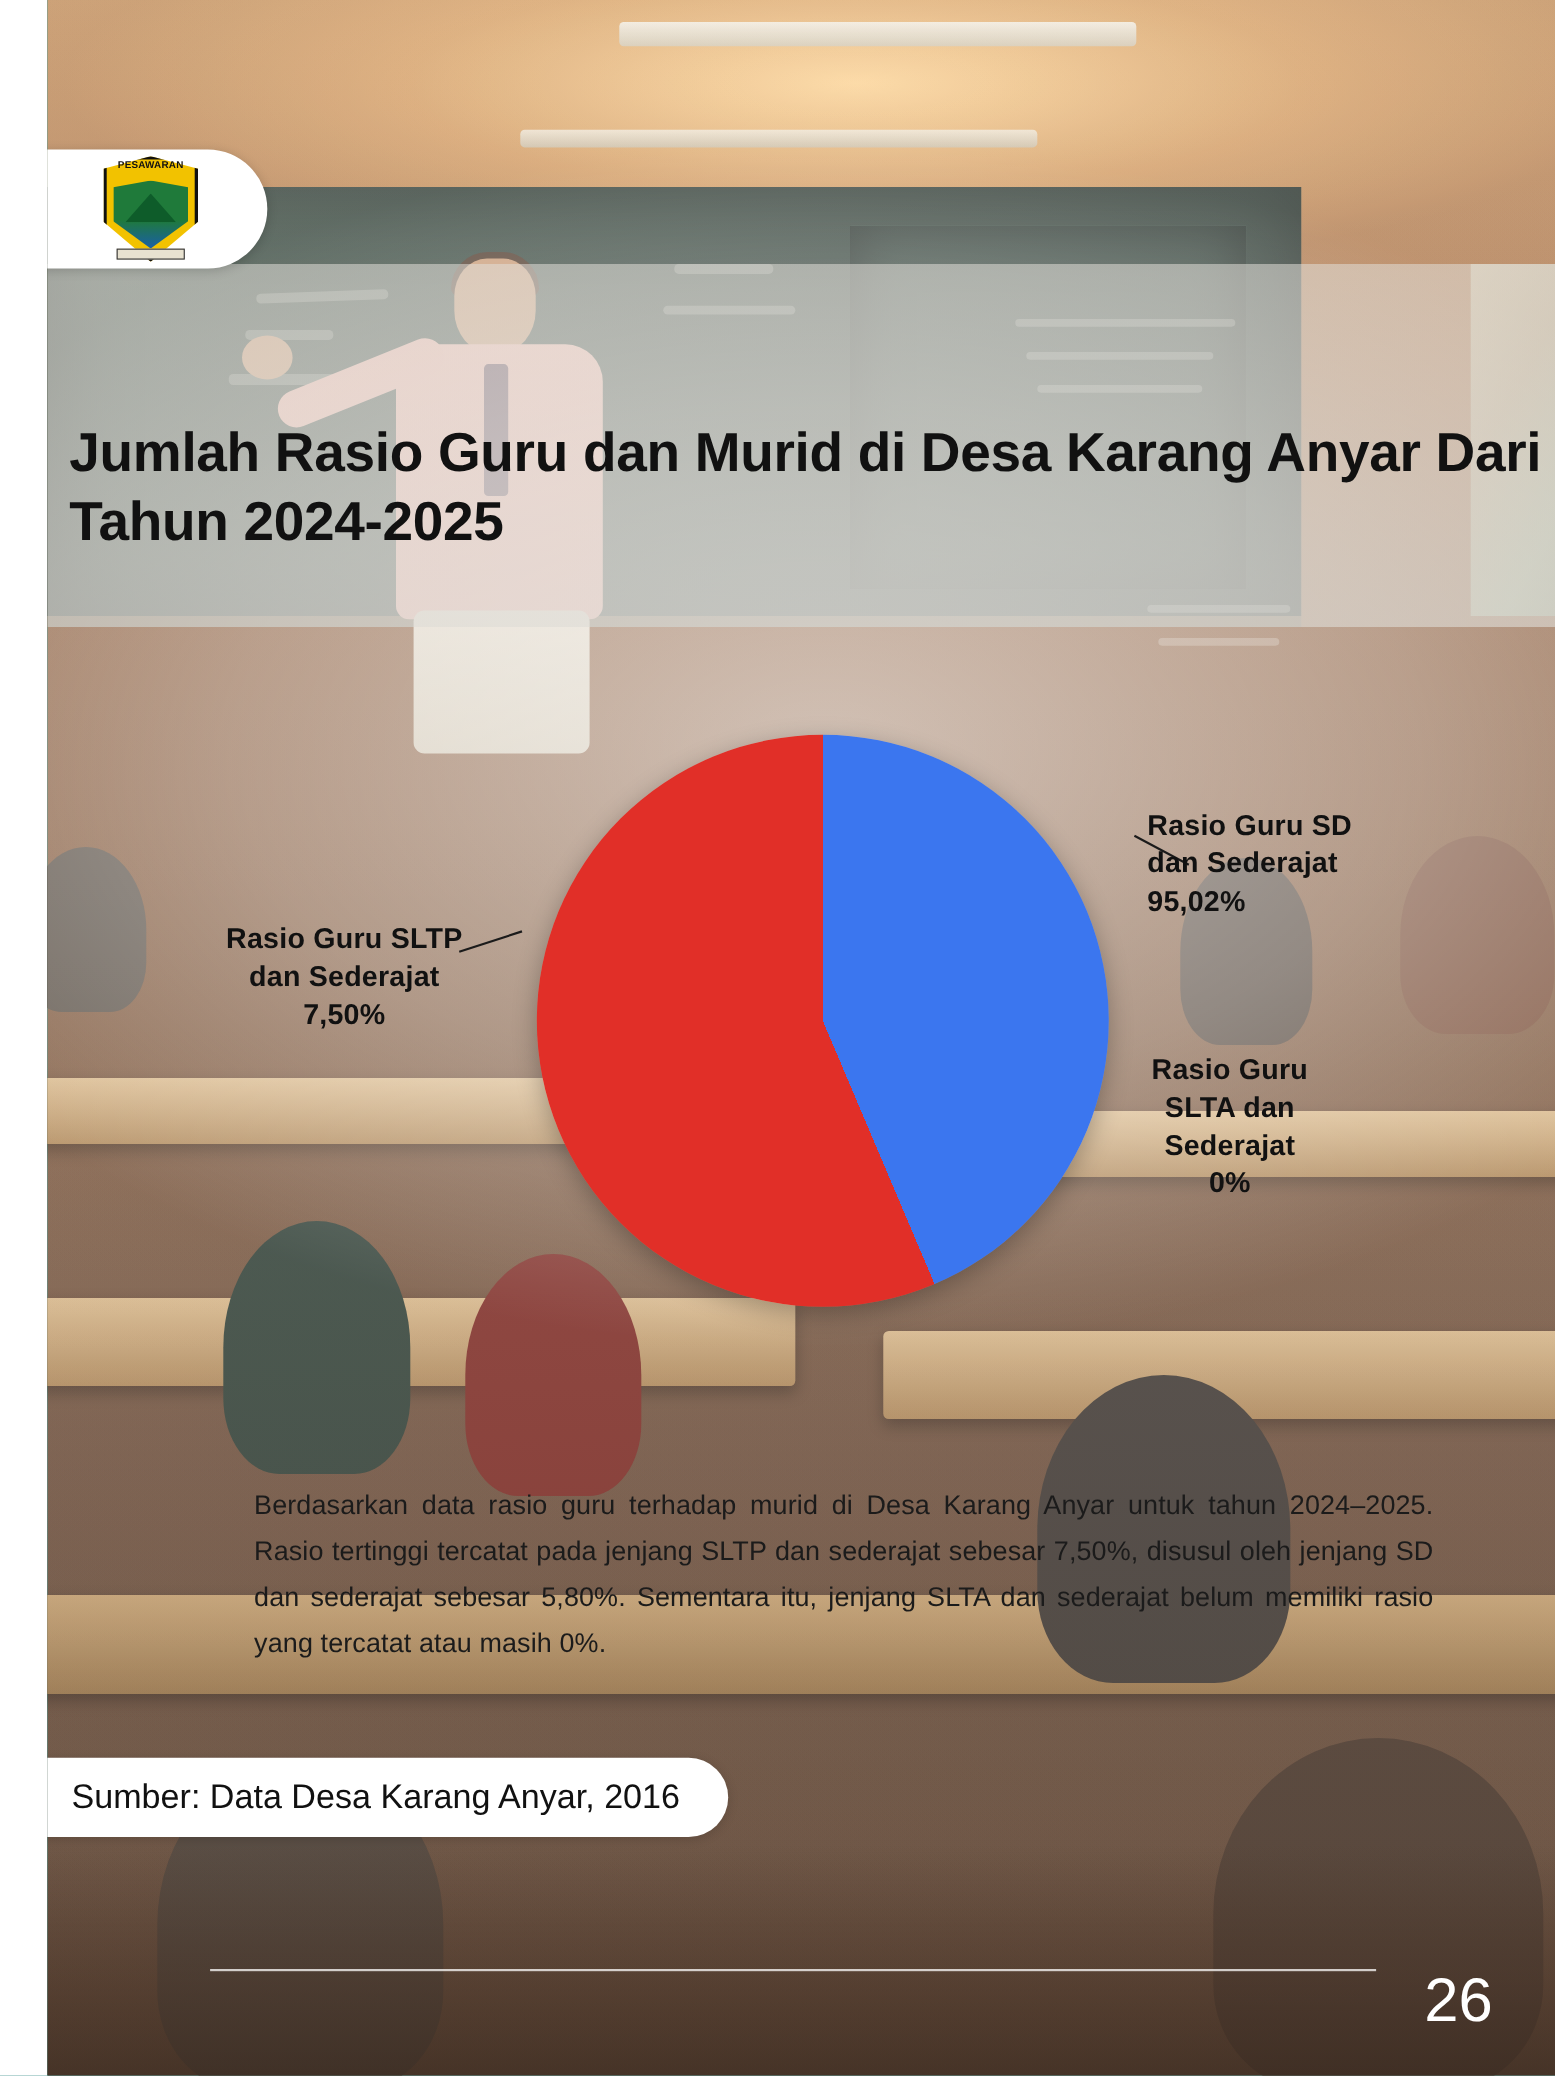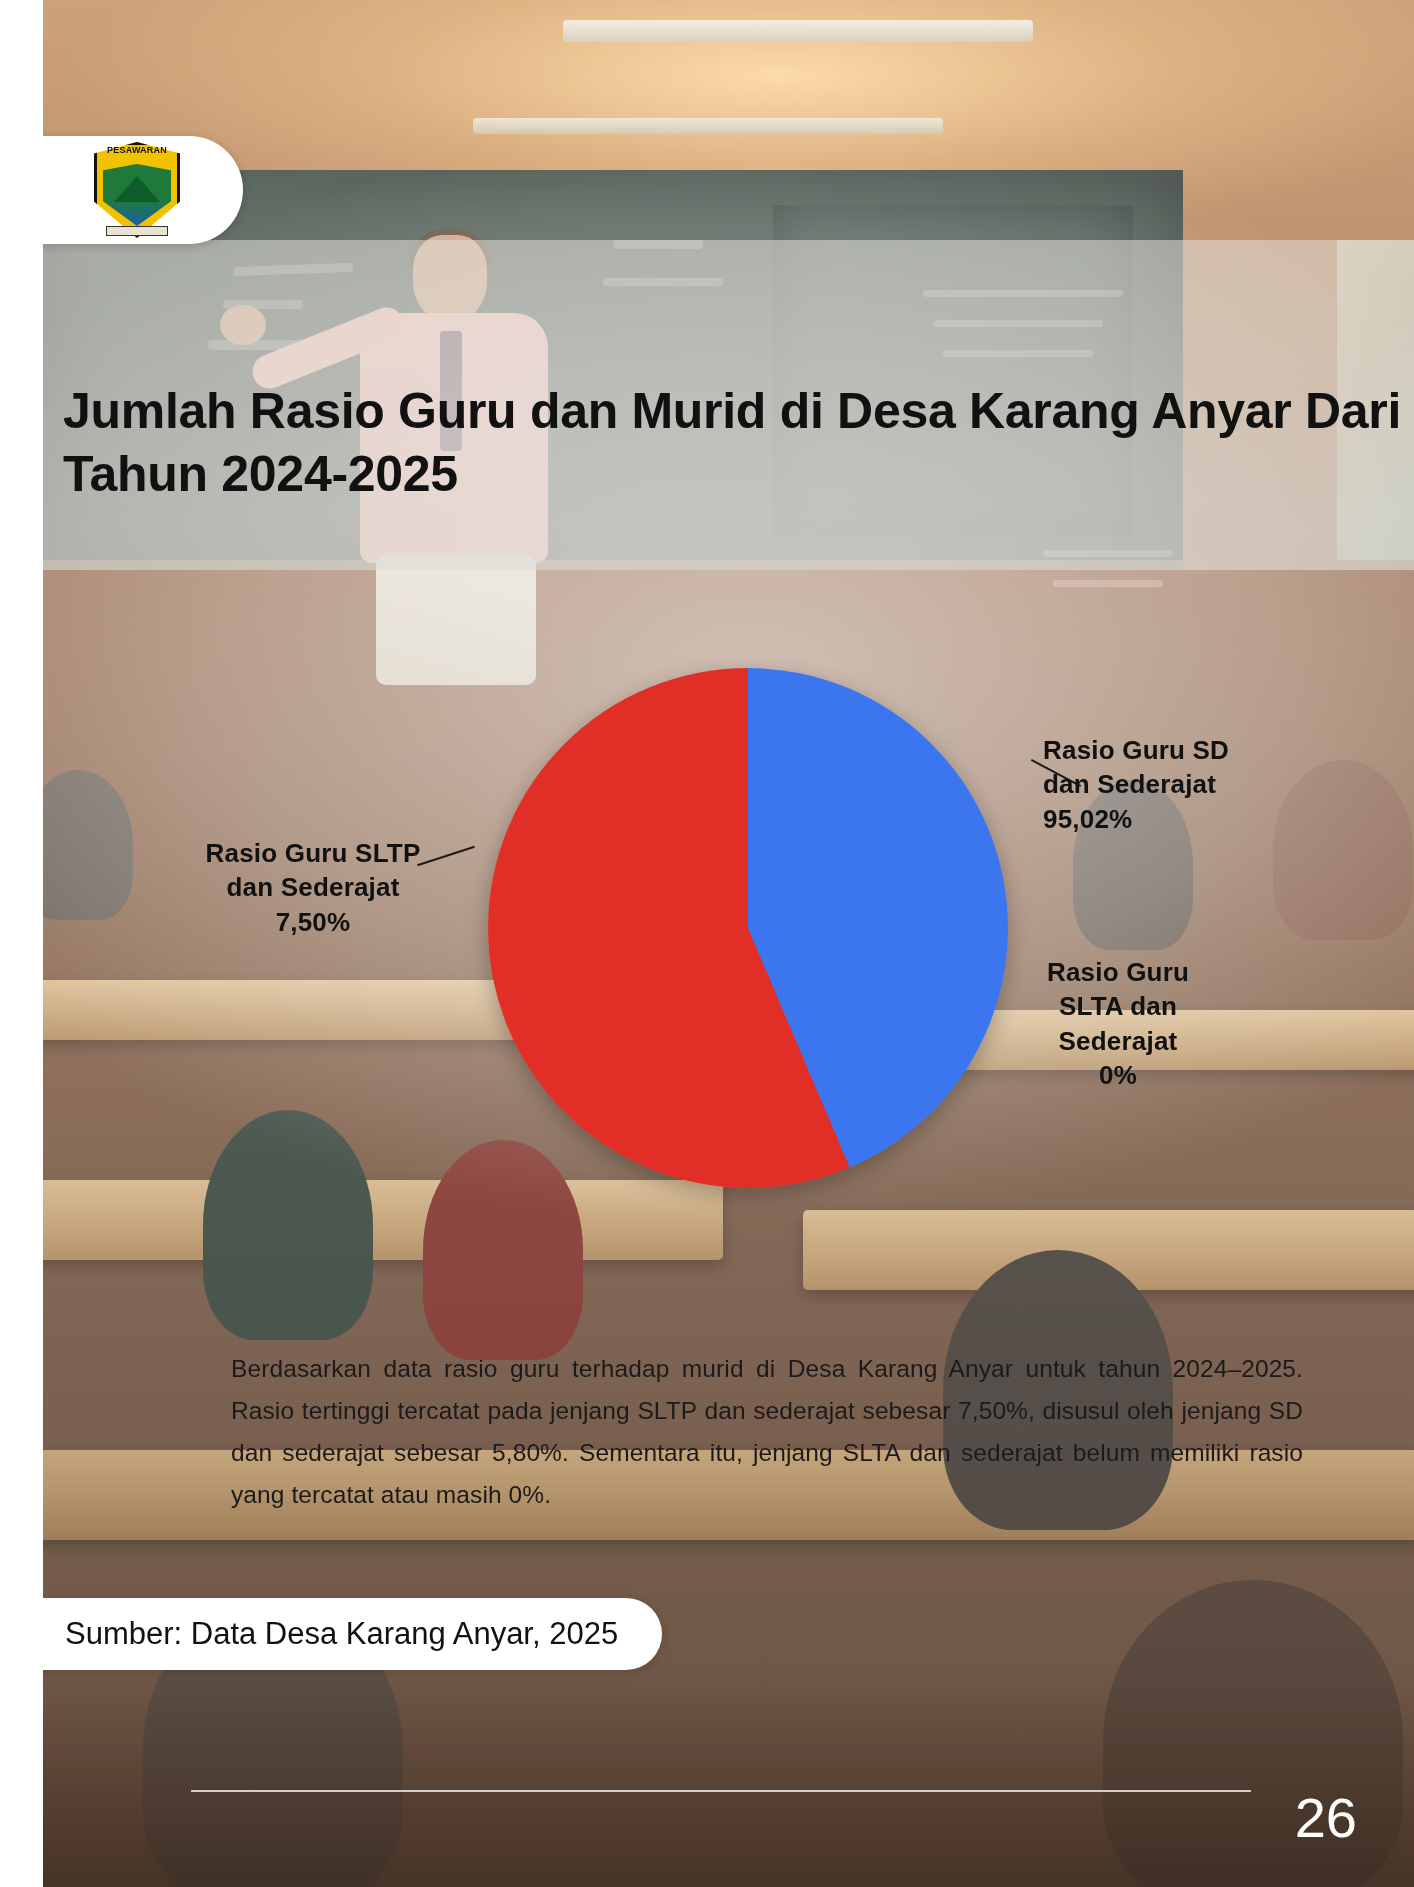--- a/index.html
+++ b/index.html
@@ -300,19 +300,19 @@
       <span>Rasio Guru</span><br>
       <span>SLTA dan</span><br>
       <span>Sederajat</span><br>
       <span>0%</span>
     </div>
   </div>
 
   <p class="para">Berdasarkan data  rasio guru terhadap murid di Desa Karang Anyar untuk tahun 2024–2025. Rasio tertinggi tercatat pada jenjang SLTP dan sederajat sebesar 7,50%, disusul oleh jenjang SD dan sederajat sebesar 5,80%. Sementara itu, jenjang SLTA dan sederajat belum memiliki rasio yang tercatat atau masih 0%.</p>
 
   <div class="source-pill">
-    <span>Sumber: Data Desa Karang Anyar, 2025</span>
+    <span>Sumber: Data Desa Karang Anyar, 2016</span>
   </div>
 
   <div class="footer-shade"></div>
   <div class="footer-rule"></div>
   <div class="page-num">26</div>
 </div>
 
 </body></html>

